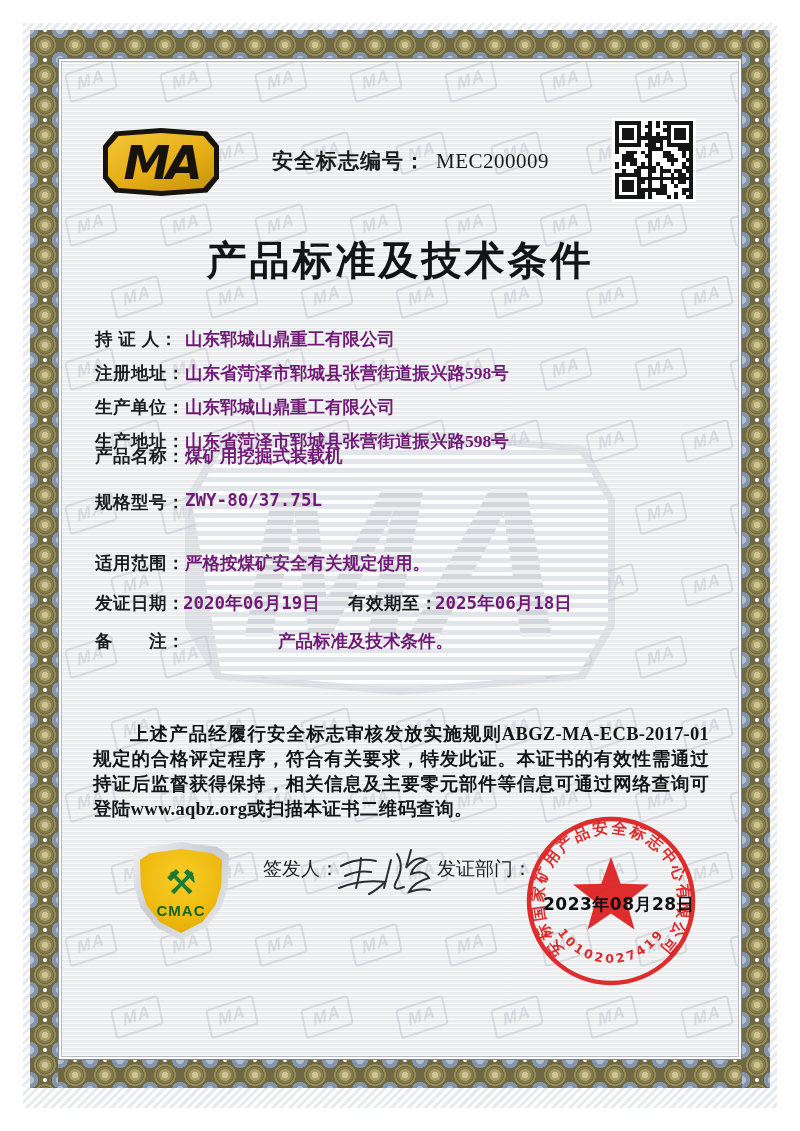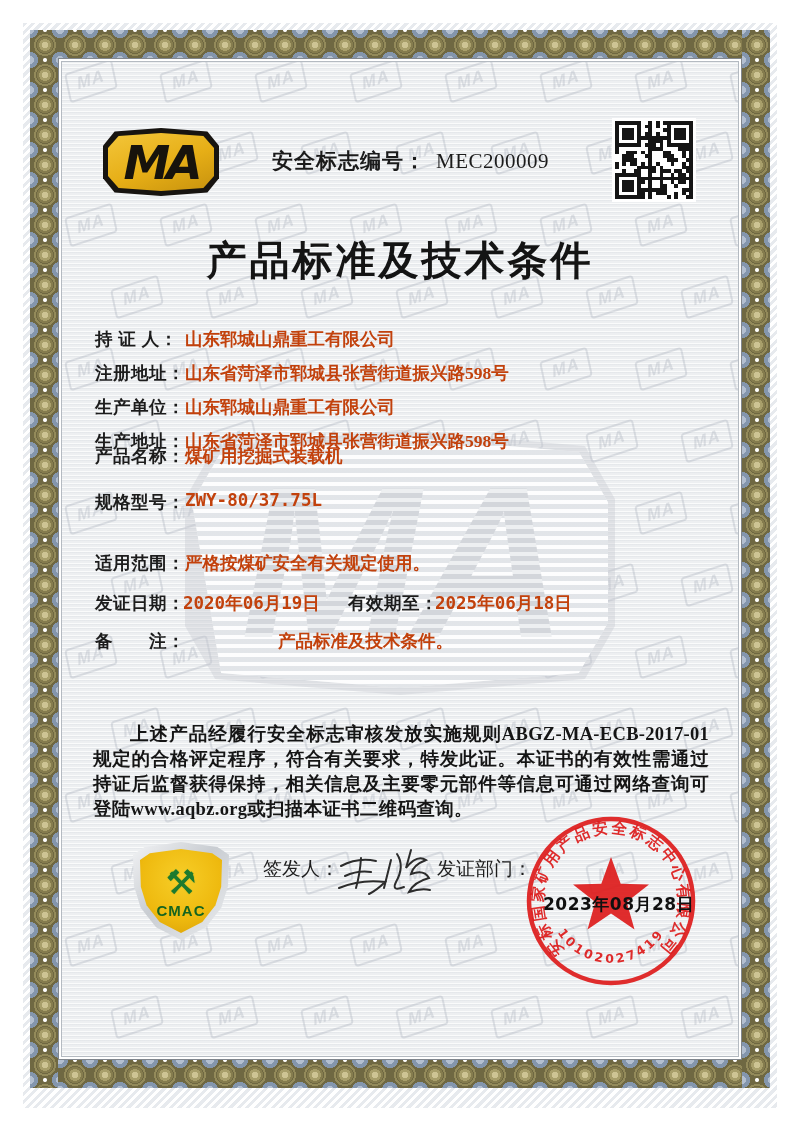--- a/index.html
+++ b/index.html
@@ -62,21 +62,21 @@
   .qr{left:612px;top:118px;width:84px;height:84px;background:#fff;padding:3px;box-sizing:border-box;
       display:grid;grid-template-columns:repeat(21,1fr);grid-template-rows:repeat(21,1fr);}
   .qr i{background:#fff;}
   .qr i.on{background:#151515;}
   
   .title{left:0;right:0;top:233px;text-align:center;font-size:40px;font-weight:900;color:#141414;
      letter-spacing:3px;font-family:"Liberation Serif", serif;}
   
   .row{left:0;right:0;height:24px;}
   .flabel{position:absolute;left:95px;font-size:17.5px;font-weight:bold;color:#1c1c1c;letter-spacing:.5px;white-space:pre;}
-  .fvalue{position:absolute;left:185px;font-size:17.5px;font-weight:bold;color:#c2410c;
+  .fvalue{position:absolute;left:185px;font-size:17.5px;font-weight:bold;color:#701a75;
      font-family:"Liberation Serif", serif;white-space:pre;}
   .fvalue.mono{font-family:"DejaVu Sans Mono", monospace;font-weight:bold;}
   
   .stmt{left:93px;top:722px;width:616px;font-size:18.5px;font-weight:bold;color:#151515;line-height:25px;
      text-indent:2em;font-family:"Liberation Serif", serif;text-align:justify;letter-spacing:.3px;}
   
   .cmac{left:133px;top:842px;width:96px;height:98px;
      clip-path:polygon(50% 0%,88% 5%,100% 13%,99% 45%,92% 67%,76% 87%,50% 100%,24% 87%,8% 67%,1% 45%,0% 13%,12% 5%);
      background:linear-gradient(135deg,#f2f3f5 0%,#c9cdd2 45%,#eceef0 100%);display:flex;align-items:center;justify-content:center;}
   .cmac-in{position:absolute;inset:7px;

